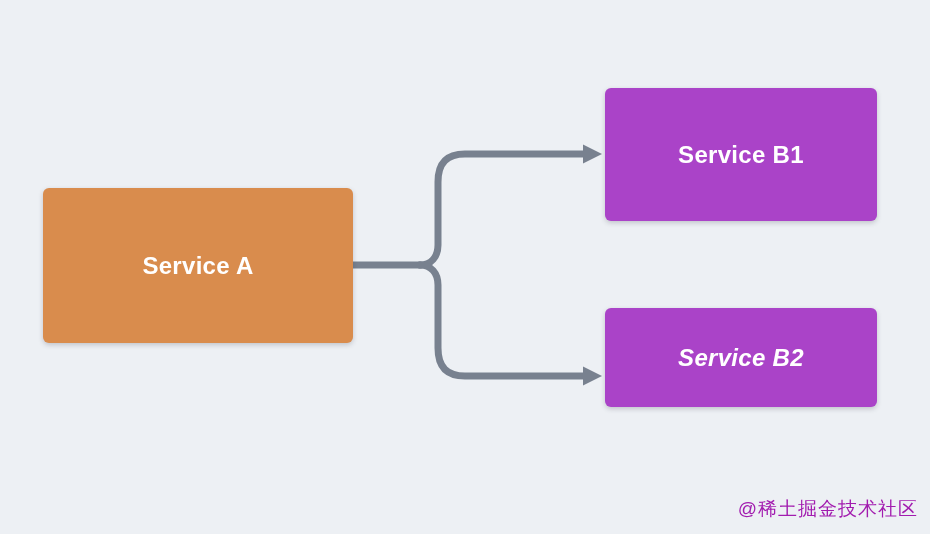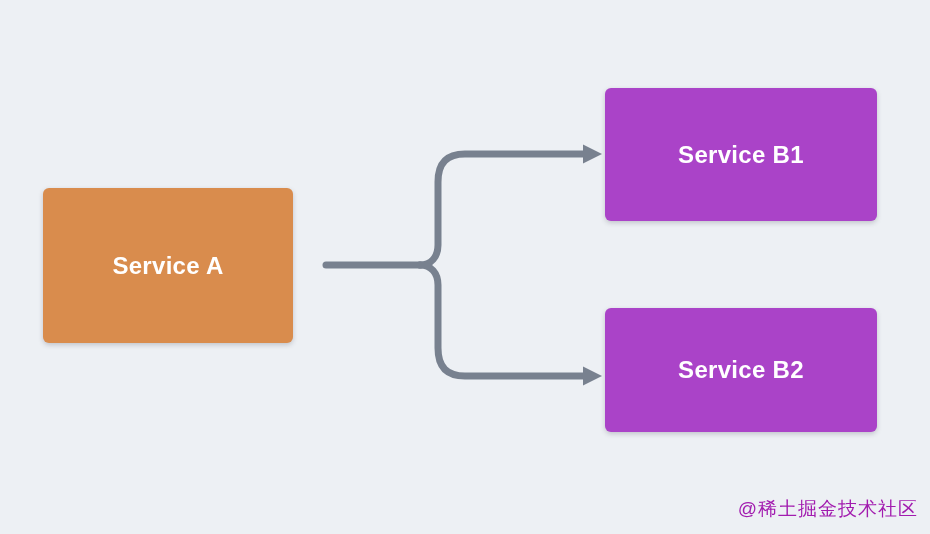--- a/index.html
+++ b/index.html
@@ -13,23 +13,23 @@
   .node{
     position:absolute;
     border-radius:6px;
     display:flex;align-items:center;justify-content:center;
     color:#ffffff;
     font-size:24px;font-weight:bold;
     letter-spacing:0.3px;
     box-shadow:0 2px 5px rgba(40,40,60,0.22);
     text-align:center;
   }
-  .node-a{left:43px;top:188px;width:250px;height:155px;}
+  .node-a{left:43px;top:188px;width:310px;height:155px;}
   .node-b1{left:605px;top:88px;width:272px;height:133px;}
-  .node-b2{left:605px;top:308px;width:272px;height:124px;}
+  .node-b2{left:605px;top:308px;width:272px;height:99px;font-style:italic;}
   .edges{position:absolute;left:0;top:0;width:930px;height:534px;pointer-events:none;}
   .edges path{fill:none;stroke:var(--edge,#78818f);stroke-width:7;stroke-linecap:round;stroke-linejoin:round;}
   .edges polygon{fill:var(--edge,#78818f);}
   .watermark{
     position:absolute;
     right:12px;top:496px;
     font-size:19px;
     color:#a21caf;
     letter-spacing:1px;
     white-space:nowrap;

